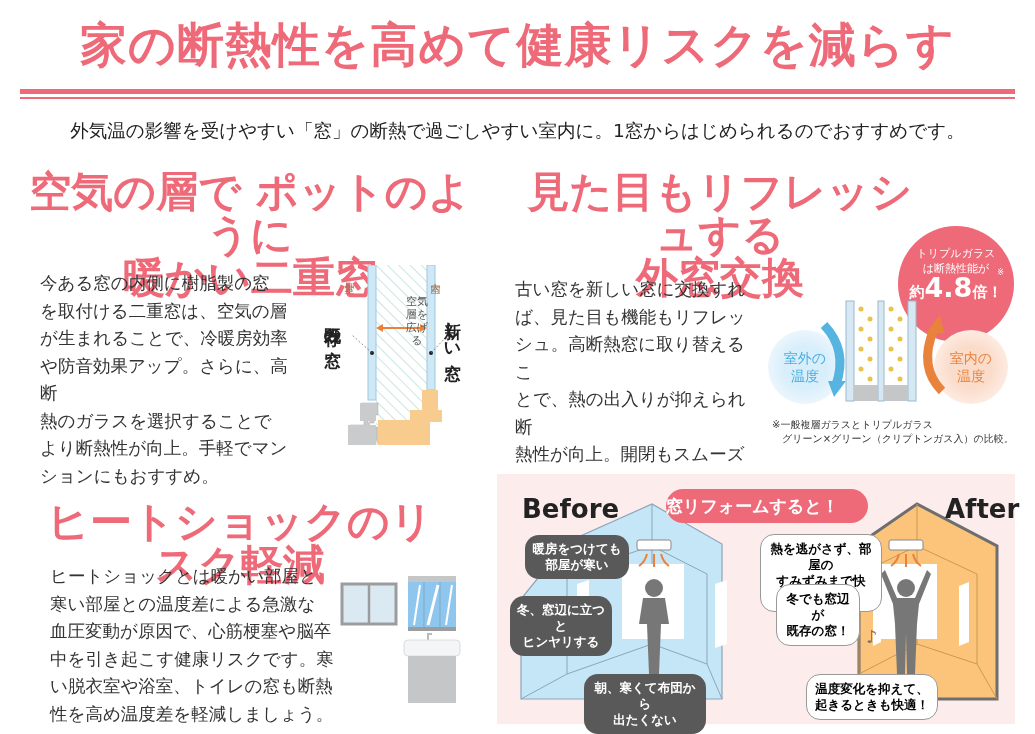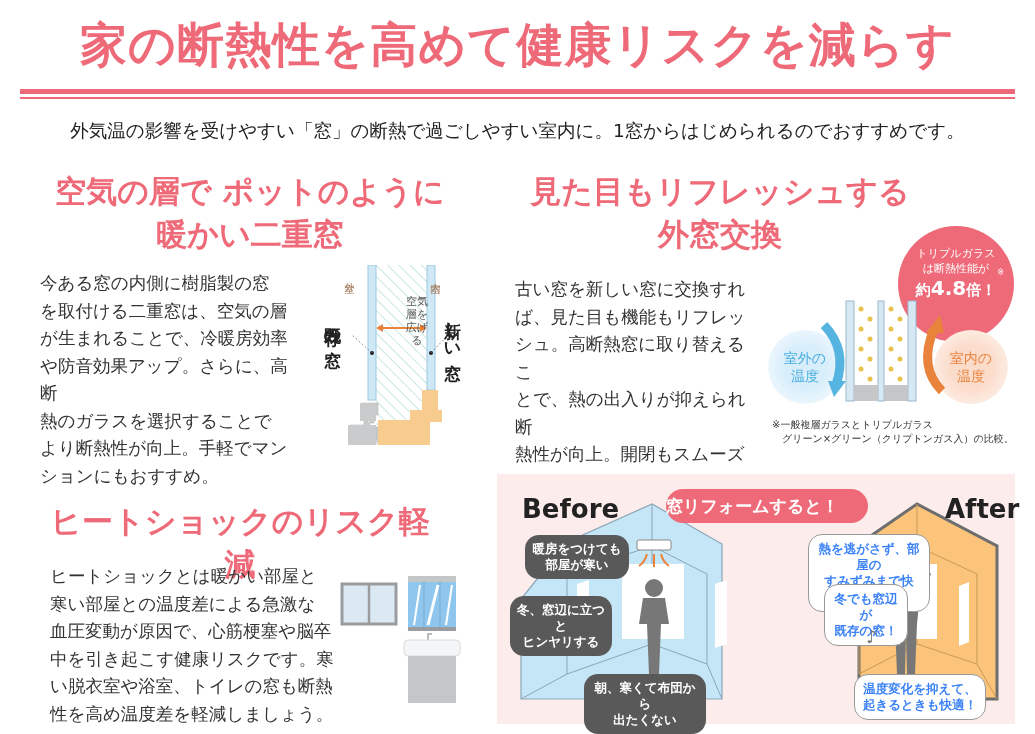--- a/index.html
+++ b/index.html
@@ -3,27 +3,27 @@
 <meta charset="utf-8">
 <style>
   * { box-sizing: border-box; margin: 0; padding: 0; }
   html, body { width: 1035px; height: 734px; background: #ffffff; overflow: hidden; }
   body { position: relative; font-family: "DejaVu Sans", sans-serif; color: #333; }
   .abs { position: absolute; }
   .main-title { left: 0; top: 14px; width: 1035px; text-align: center; font-size: 47px; font-weight: bold; color: #ee6a78; letter-spacing: 1px; }
   .rule-thick { left: 20px; top: 89px; width: 995px; height: 5px; background: #ee6a78; }
   .rule-thin { left: 20px; top: 97px; width: 995px; height: 2px; background: #ee6a78; }
   .subtitle { left: 0; top: 118px; width: 1035px; text-align: center; font-size: 18.5px; color: #222; }
-  .sec-title { color: #ee6a78; font-weight: bold; text-align: center; font-size: 31px; line-height: 43px; }
+  .sec-title { color: #ee6a78; font-weight: bold; text-align: center; font-size: 42px; line-height: 43px; }
   .body-text { font-size: 17.5px; line-height: 27.5px; color: #333; white-space: pre-line; }
   .before-after { left: 497px; top: 474px; width: 518px; height: 250px; background: #fdecec; }
   .ba-label { font-size: 26px; font-weight: bold; color: #222; }
   .reform-pill { left: 666px; top: 489px; width: 202px; height: 34px; background: #ee6a78; border-radius: 17px; color: #fff; font-size: 17px; font-weight: bold; text-align: left; line-height: 34px; }
   .bubble-dark { background: #595959; color: #fff; border-radius: 14px; font-size: 12.5px; font-weight: bold; text-align: center; line-height: 16px; padding: 6px 6px; }
-  .bubble-light { background: #fff; color: #3b82f6; border: 1.5px solid #999; border-radius: 14px; font-size: 12.5px; font-weight: bold; text-align: center; line-height: 16px; padding: 6px 6px; margin-left: 48px; }
+  .bubble-light { background: #fff; color: #000000; border: 1.5px solid #999; border-radius: 14px; font-size: 12.5px; font-weight: bold; text-align: center; line-height: 16px; padding: 6px 6px; }
   .vlabel { writing-mode: vertical-rl; font-weight: bold; font-size: 17px; color: #222; letter-spacing: 1px; }
   .small-vlabel { writing-mode: vertical-rl; font-size: 10px; color: #a0785a; }
   .badge { left: 898px; top: 226px; width: 116px; height: 116px; border-radius: 50%; background: #ee6a78; color: #fff; text-align: center; }
   .temp-circle { width: 74px; height: 74px; border-radius: 50%; text-align: center; font-size: 14px; line-height: 18px; padding-top: 19px; }
   .note { font-size: 10px; color: #333; line-height: 14px; white-space: pre-line; }
 </style>
 </head>
 <body>
 
 <div class="abs main-title">家の断熱性を高めて健康リスクを減らす</div>
@@ -86,21 +86,21 @@
 シュ。高断熱窓に取り替えるこ
 とで、熱の出入りが抑えられ断
 熱性が向上。開閉もスムーズで
 使い心地のいい窓に。トリプル
 ガラスならさらに効果アップ。</div>
 
 <div class="abs badge">
   <div style="padding-top:20px; font-size:11px; line-height:15px;">トリプルガラス</div>
   <div style="font-size:11px; line-height:15px;">は断熱性能が</div>
   <div style="font-size:15px; line-height:24px; font-weight:bold;">
-    <span>約</span><span style="font-size:20px;text-align:center;">4.8</span><span>倍！</span>
+    <span>約</span><span style="font-size:27px;text-align:center;">4.8</span><span>倍！</span>
   </div>
   <span class="abs" style="right:10px; top:42px; font-size:8px;">※</span>
 </div>
 
 <div class="abs temp-circle" style="left:768px; top:330px; background:radial-gradient(circle,#d8eefb 40%,#eef7fd 75%,#ffffff 100%); color:#4aaee0;">
   <div>室外の</div>
   <div>温度</div>
 </div>
 <div class="abs temp-circle" style="left:934px; top:330px; background:radial-gradient(circle,#fbdccb 40%,#fdede4 75%,#ffffff 100%); color:#e9833c;">
   <div>室内の</div>

